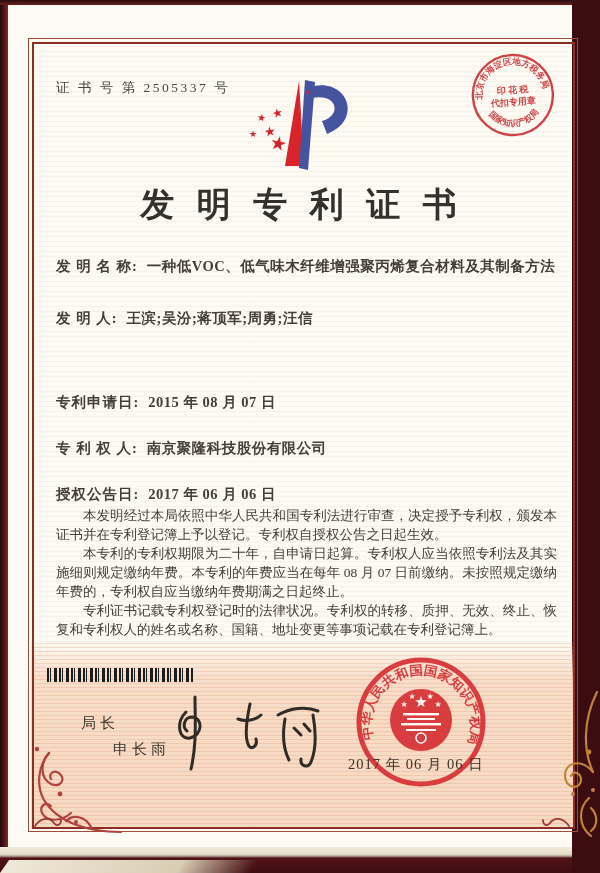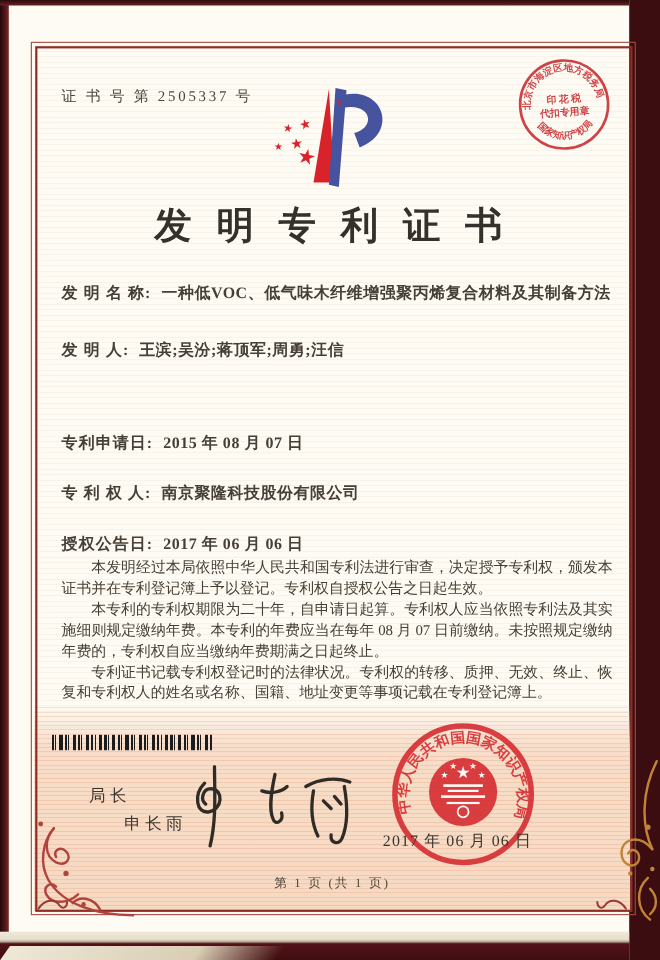--- a/index.html
+++ b/index.html
@@ -215,20 +215,19 @@
     <svg width="30" height="16" viewBox="0 0 30 16" fill="none" stroke="#9a3a30" stroke-width="1.8" stroke-linecap="round">
       <path d="M2,12 C8,3 17,3 21,9 C24,13 28,11 28,6"></path>
     </svg>
   </div>
   <div class="orn orn-line-r">
     <svg width="30" height="16" viewBox="0 0 30 16" fill="none" stroke="#9a3a30" stroke-width="1.8" stroke-linecap="round">
       <path d="M28,12 C22,3 13,3 9,9 C6,13 2,11 2,6"></path>
     </svg>
   </div>
 
-  <div class="t footer">第 1 页 (共 1 页)</div>
 
   <div class="edge-left"></div>
   <div class="edge-top"></div>
   <div class="edge-bottom">
     <div class="wedge"></div>
   </div>
 </div>
 
 </body></html>

